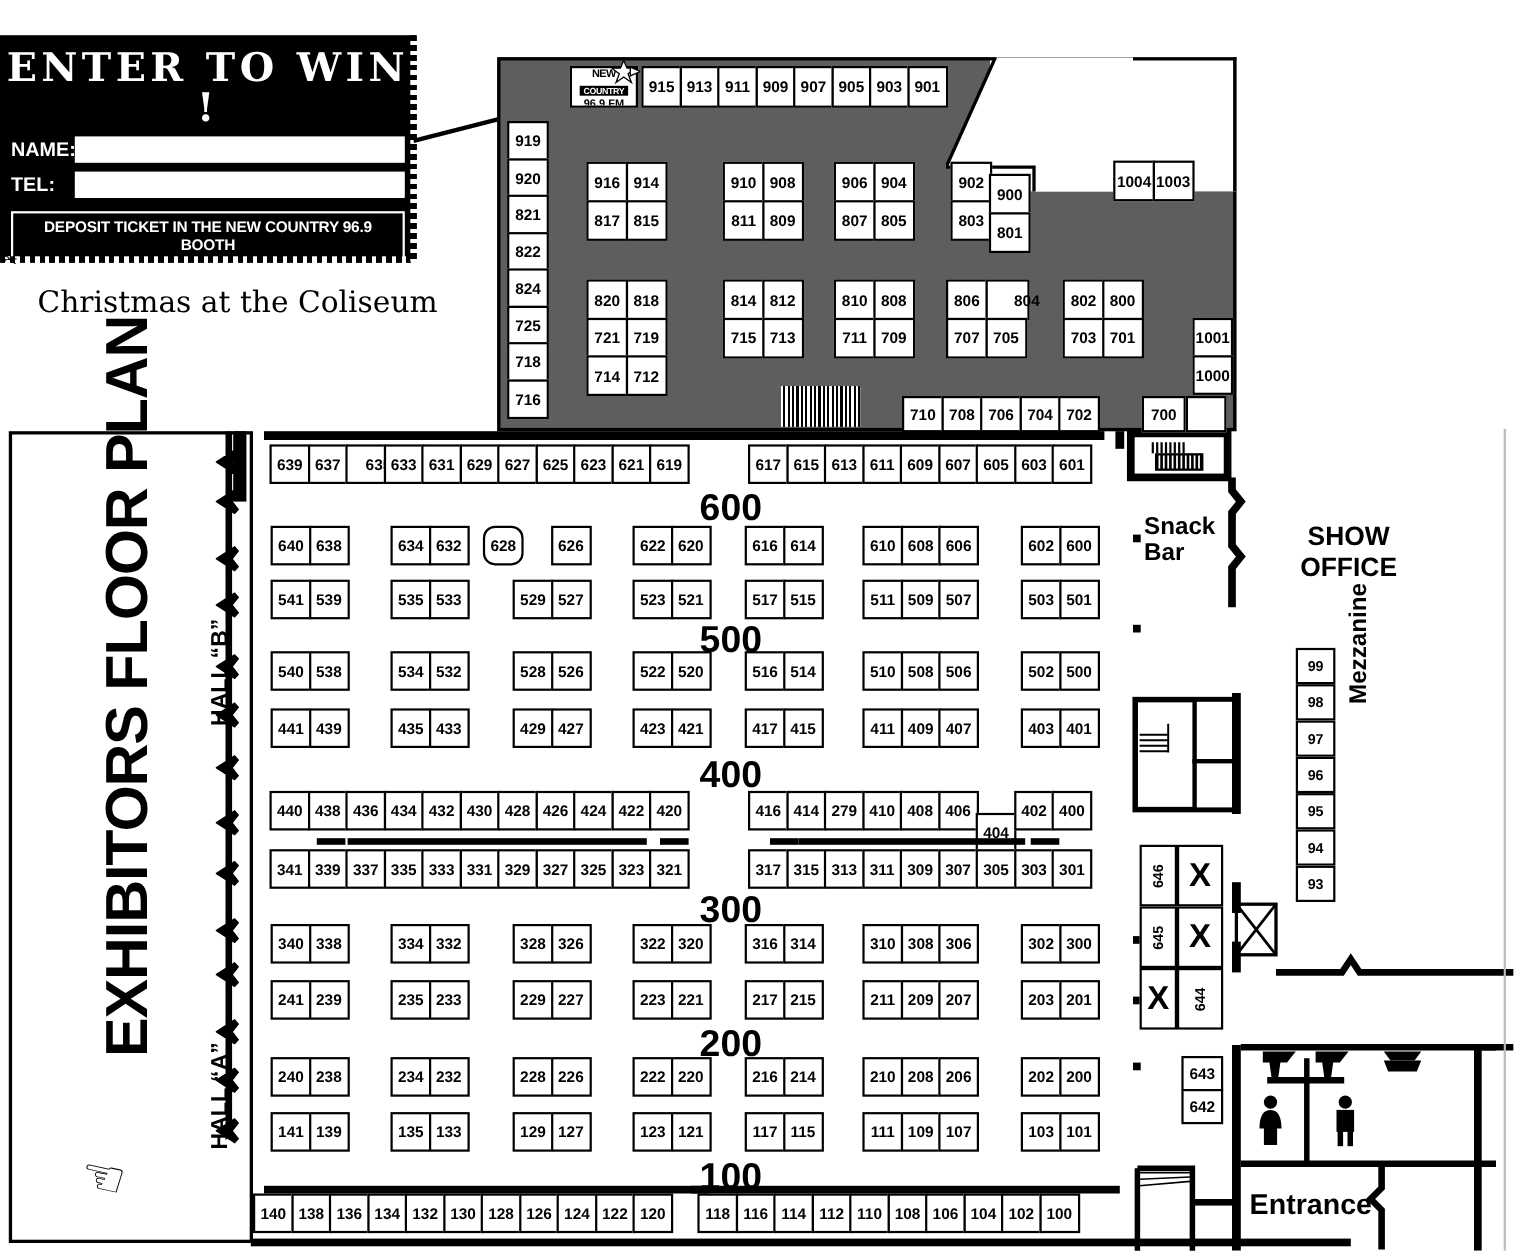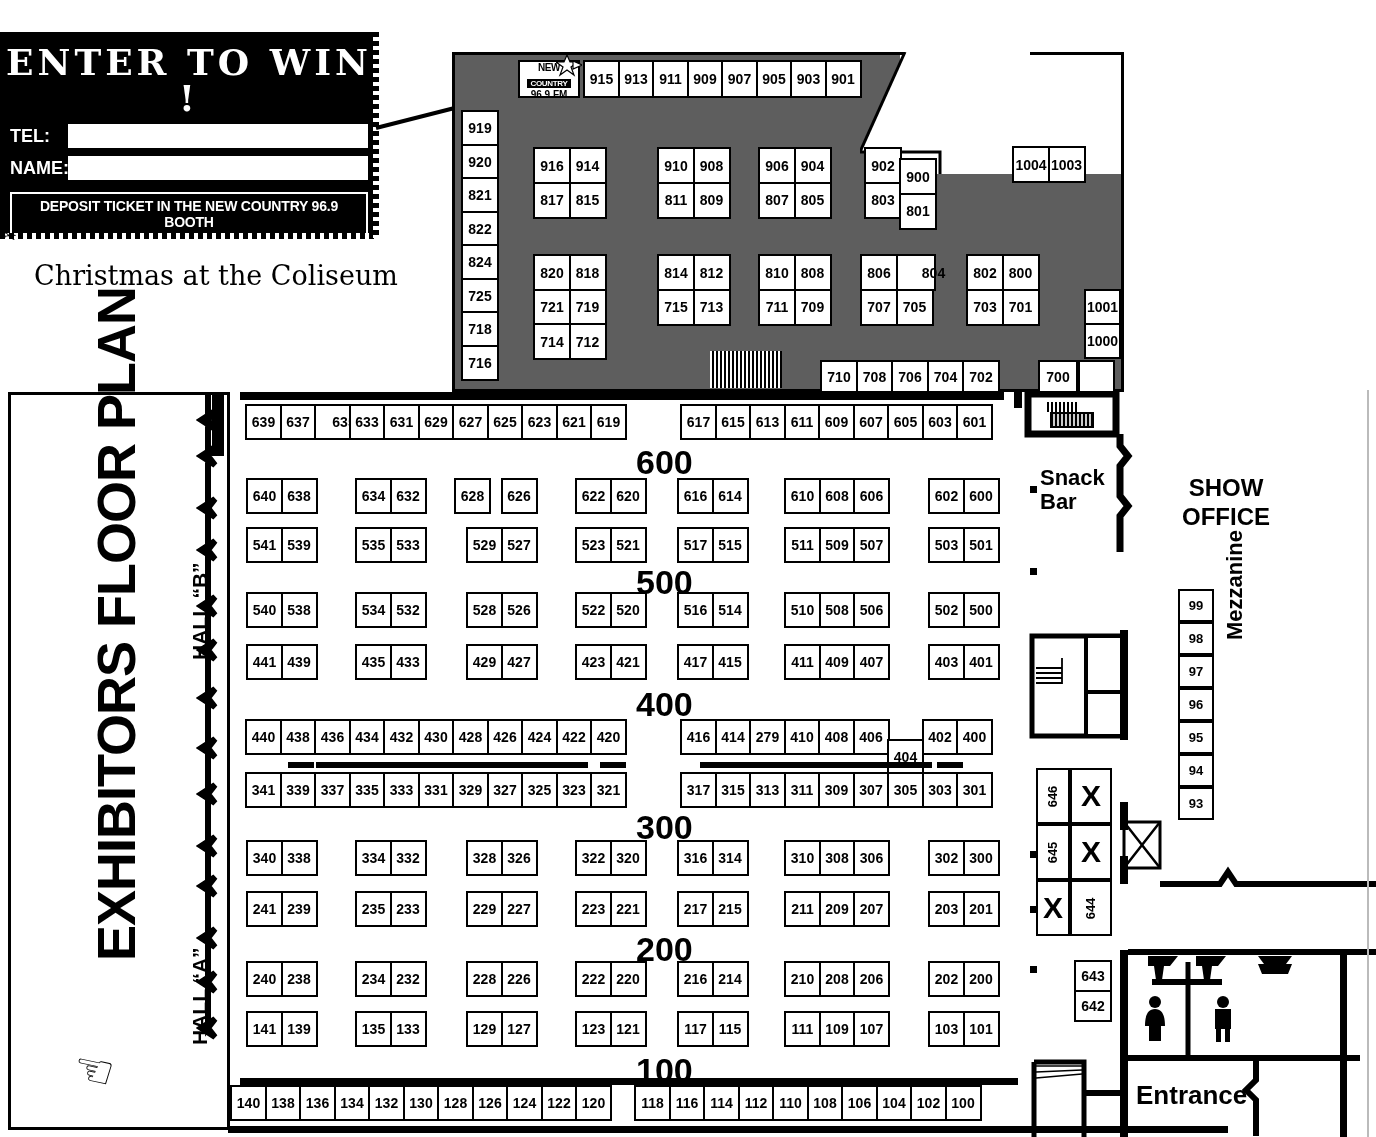--- a/index.html
+++ b/index.html
@@ -93,25 +93,25 @@
   .divbar{position:absolute;background:#000;height:6px;}
 </style>
 </head>
 <body>
 
 <div id="page">
 
   <div id="ticket">
     <div class="tk-title">ENTER TO WIN !</div>
     <div class="tk-row">
-      <div class="tk-lab">TEL:</div>
+      <div class="tk-lab">NAME:</div>
       <div class="tk-field"></div>
     </div>
     <div class="tk-row">
-      <div class="tk-lab">NAME:</div>
+      <div class="tk-lab">TEL:</div>
       <div class="tk-field"></div>
     </div>
     <div class="tk-foot">DEPOSIT TICKET IN THE NEW COUNTRY 96.9 BOOTH</div>
   </div>
   <div id="scissors">✂</div>
 
   <svg id="tkarrow" viewBox="0 0 150 40">
     <path d="M2 36 L120 6" stroke="#000" stroke-width="4" fill="none"></path>
     <polygon points="148,2 116,4 126,16" fill="#000"></polygon>
   </svg>
@@ -316,21 +316,21 @@
       <div class="booth" style="left: 783.5px; top: 404px; width: 37px; height: 36px;">611</div>
       <div class="booth" style="left: 818px; top: 404px; width: 37px; height: 36px;">609</div>
       <div class="booth" style="left: 852.5px; top: 404px; width: 37px; height: 36px;">607</div>
       <div class="booth" style="left: 887px; top: 404px; width: 37px; height: 36px;">605</div>
       <div class="booth" style="left: 921.5px; top: 404px; width: 37px; height: 36px;">603</div>
       <div class="booth" style="left: 956px; top: 404px; width: 37px; height: 36px;">601</div>
       <div class="booth" style="left: 246px; top: 478px; width: 37px; height: 36px;">640</div>
       <div class="booth" style="left: 280.5px; top: 478px; width: 37px; height: 36px;">638</div>
       <div class="booth" style="left: 355px; top: 478px; width: 37px; height: 36px;">634</div>
       <div class="booth" style="left: 389.5px; top: 478px; width: 37px; height: 36px;">632</div>
-      <div class="booth" style="left: 454px; top: 478px; width: 37px; height: 36px;">628</div>
+      <div class="booth" style="left: 439px; top: 478px; width: 37px; height: 36px; border-radius: 11px;">628</div>
       <div class="booth" style="left: 500.5px; top: 478px; width: 37px; height: 36px;">626</div>
       <div class="booth" style="left: 575px; top: 478px; width: 37px; height: 36px;">622</div>
       <div class="booth" style="left: 609.5px; top: 478px; width: 37px; height: 36px;">620</div>
       <div class="booth" style="left: 677px; top: 478px; width: 37px; height: 36px;">616</div>
       <div class="booth" style="left: 711.5px; top: 478px; width: 37px; height: 36px;">614</div>
       <div class="booth" style="left: 784px; top: 478px; width: 37px; height: 36px;">610</div>
       <div class="booth" style="left: 818.5px; top: 478px; width: 37px; height: 36px;">608</div>
       <div class="booth" style="left: 853px; top: 478px; width: 37px; height: 36px;">606</div>
       <div class="booth" style="left: 928px; top: 478px; width: 37px; height: 36px;">602</div>
       <div class="booth" style="left: 962.5px; top: 478px; width: 37px; height: 36px;">600</div>

